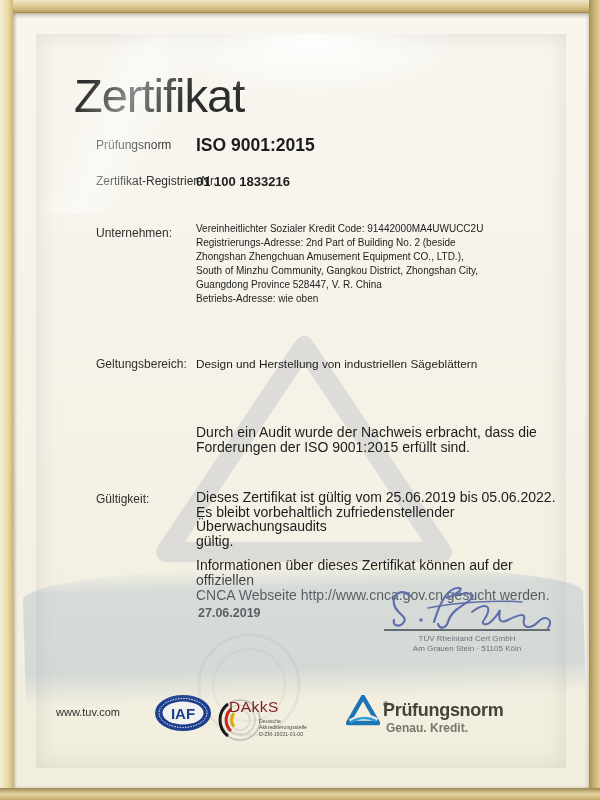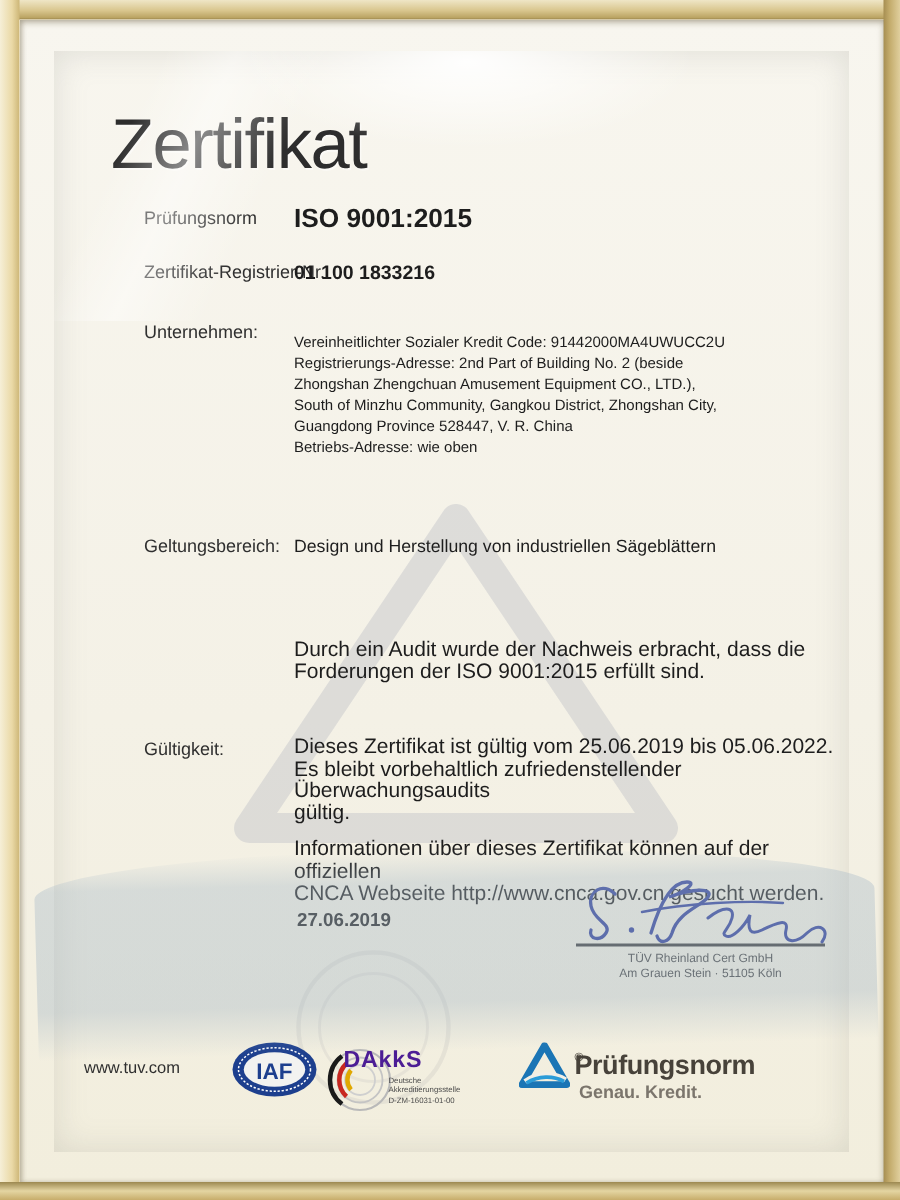--- a/index.html
+++ b/index.html
@@ -54,21 +54,21 @@
   .date{left:162px;top:572px;font-size:12.5px;font-weight:bold;color:#232323;}
   .sigline{left:348px;top:595px;width:166px;height:1.5px;background:#3c3c3c;}
   .issuer{left:336px;top:600px;width:190px;text-align:center;font-size:8px;line-height:10px;
     color:#454545;white-space:pre-line;}
   .signature-svg{left:352px;top:548px;}
   
   .website{left:20px;top:672px;font-size:11px;color:#2f2f2f;text-align:right;}
   .iaf{left:118px;top:660px;}
   .dakks{left:178px;top:662px;width:130px;height:50px;}
   .dakks-svg{left:0;top:0;}
-  .dakks-name{left:15px;top:2px;font-size:15.5px;font-weight:bold;color:#4c1d95;letter-spacing:.5px;text-align:center;}
+  .dakks-name{left:15px;top:2px;font-size:15.5px;font-weight:normal;color:#7f1d1d;letter-spacing:.5px;text-align:center;}
   .dakks-sub{left:45px;top:22px;font-size:5.2px;line-height:6.4px;color:#4c4c4c;white-space:pre-line;width:70px;}
   .tuv-tri{left:310px;top:661px;}
   .brand{left:347px;top:666px;font-size:18px;font-weight:bold;color:#47423a;letter-spacing:-.3px;}
   .brand sup{font-size:8px;}
   .slogan{left:350px;top:687px;font-size:12px;font-weight:bold;color:#7b756c;}
 </style>
 </head>
 <body>
 
 <div class="stage">
@@ -90,21 +90,21 @@
     </svg>
 
     <div class="title">Zertifikat</div>
 
     <div class="lbl" style="top:104px">Prüfungsnorm</div>
     <div class="val-col iso">ISO 9001:2015</div>
 
     <div class="lbl" style="top:140px">Zertifikat-Registrier-Nr.</div>
     <div class="val-col regnr">01 100 1833216</div>
 
-    <div class="lbl" style="top:180px">Unternehmen:</div>
+    <div class="lbl" style="top:192px">Unternehmen:</div>
     <div class="val-col details">Vereinheitlichter Sozialer Kredit Code: 91442000MA4UWUCC2U
 Registrierungs-Adresse: 2nd Part of Building No. 2 (beside
 Zhongshan Zhengchuan Amusement Equipment CO., LTD.),
 South of Minzhu Community, Gangkou District, Zhongshan City,
 Guangdong Province 528447, V. R. China
 Betriebs-Adresse: wie oben</div>
 
     <div class="lbl" style="top:323px">Geltungsbereich:</div>
     <div class="val-col scope">Design und Herstellung von industriellen Sägeblättern</div>
 

